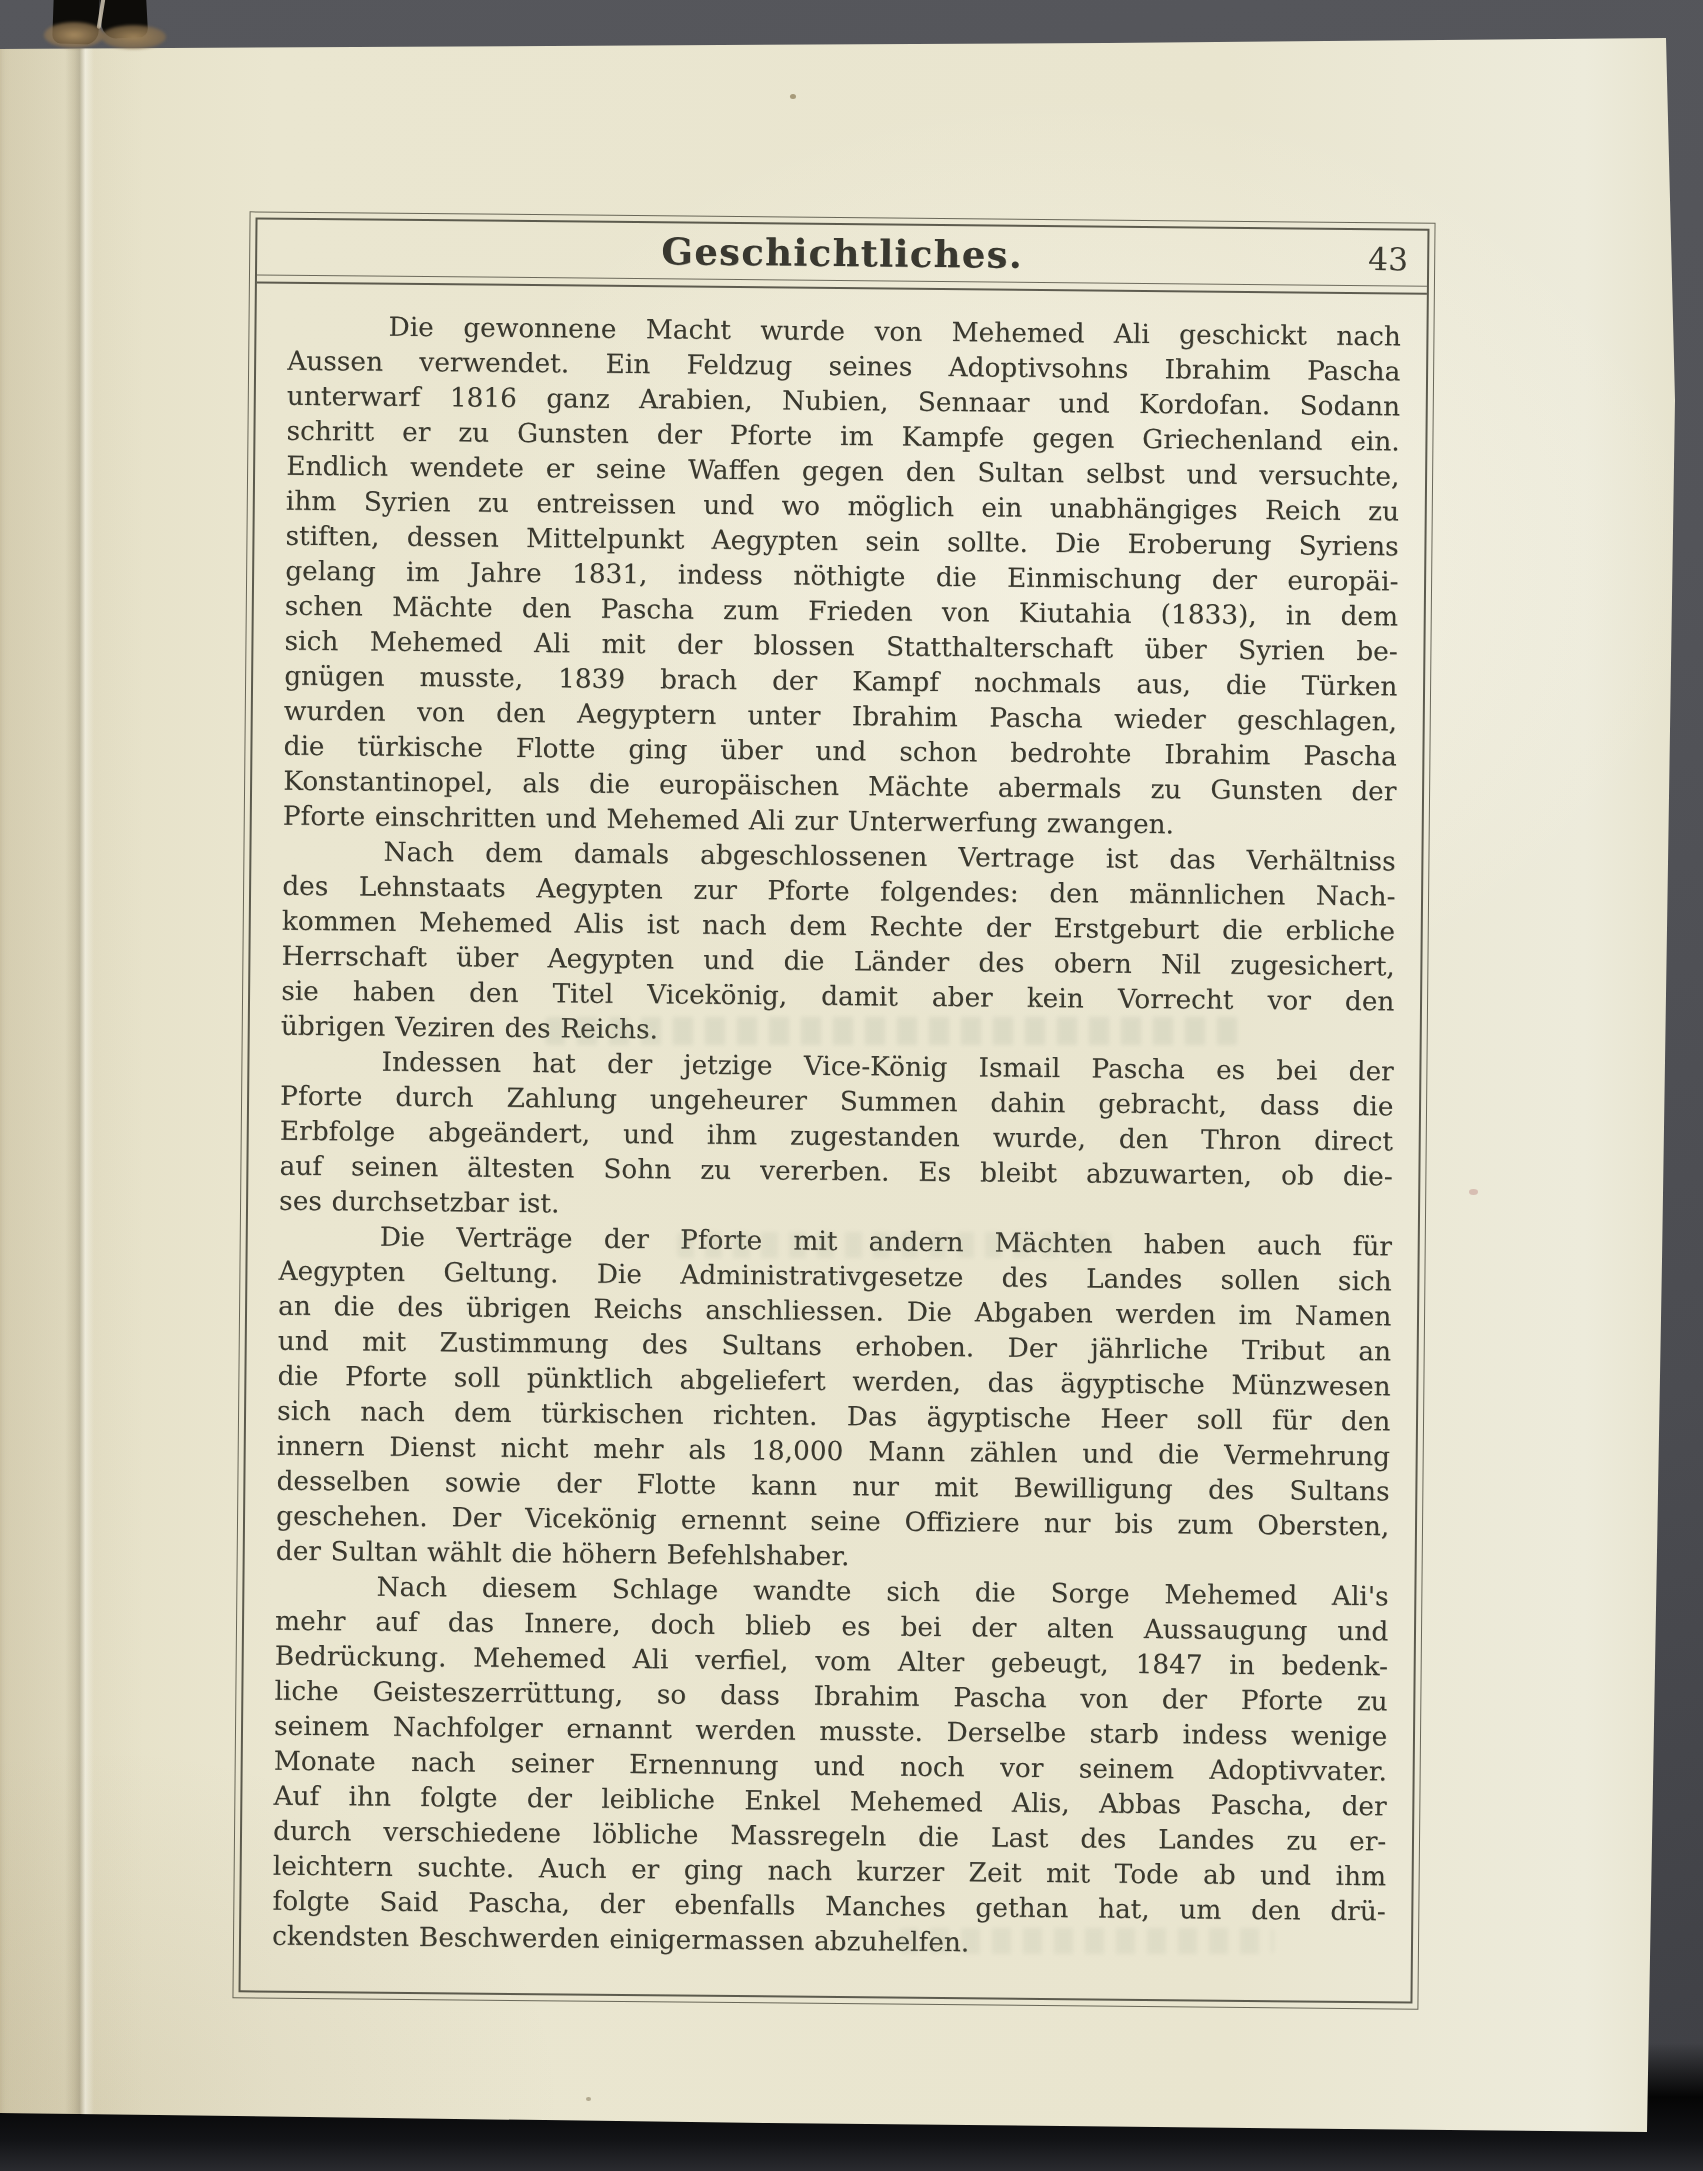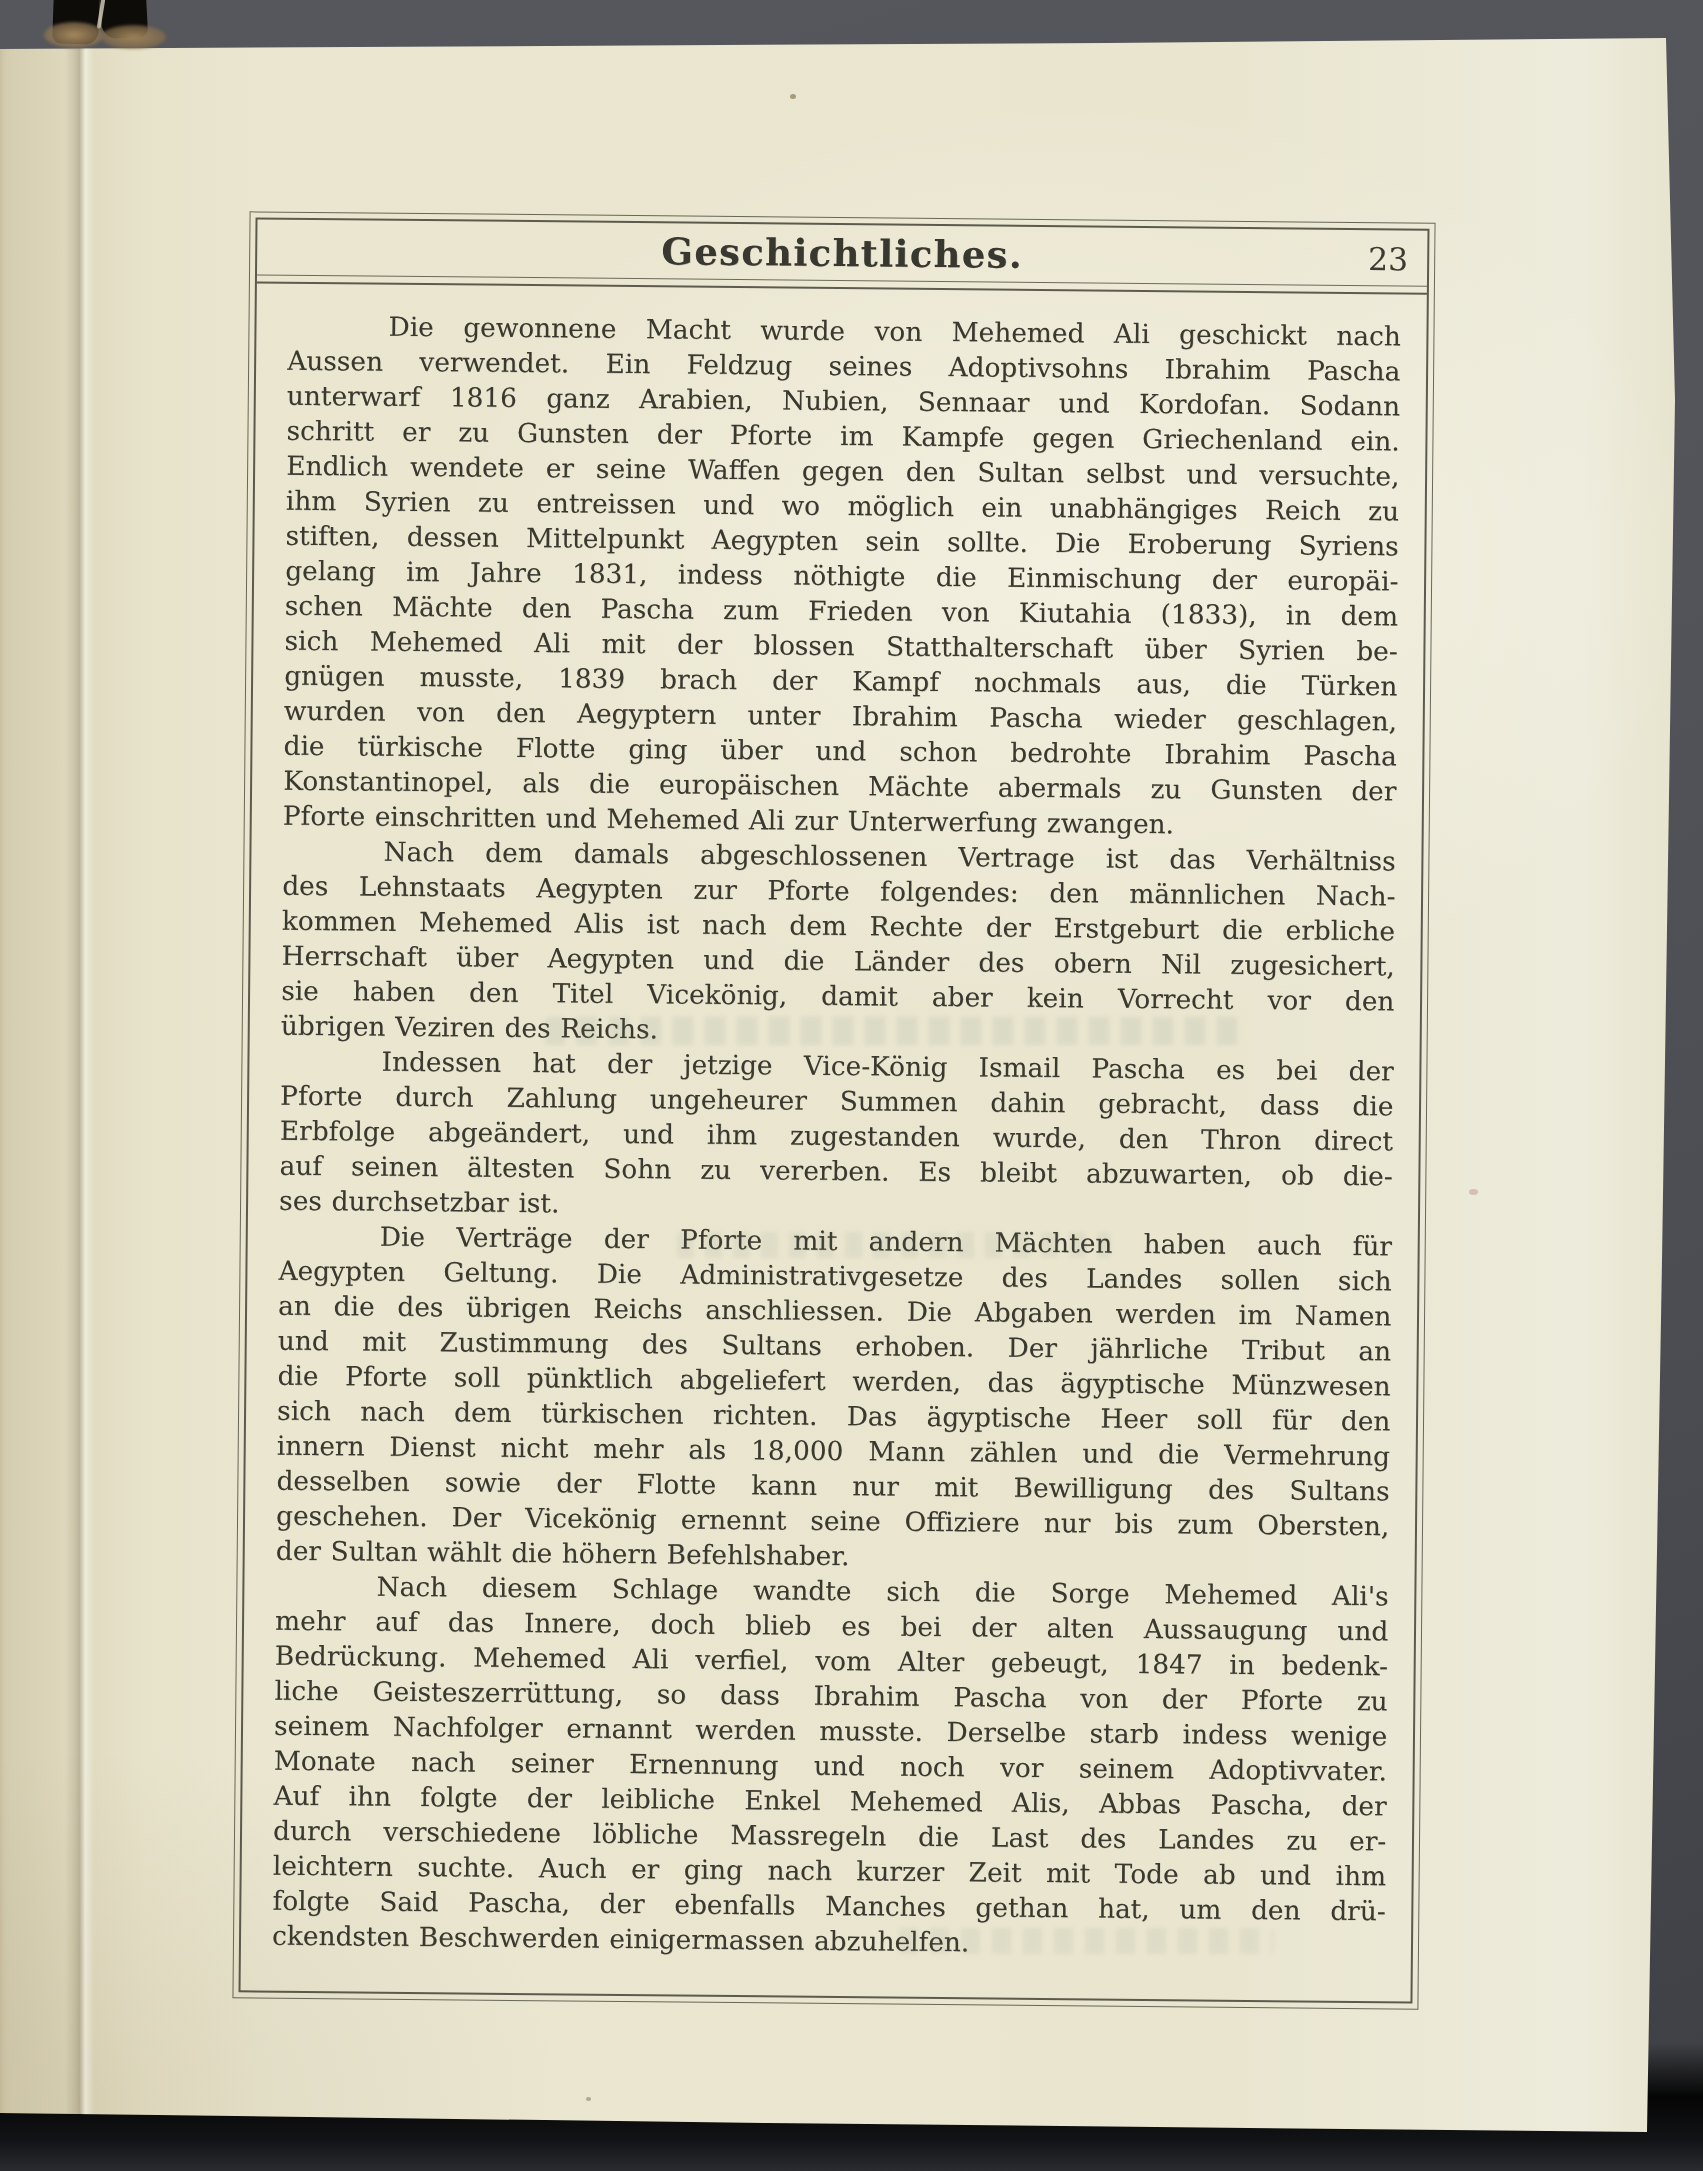--- a/index.html
+++ b/index.html
@@ -109,21 +109,21 @@
 
   <div class="book-page">
     <div class="gutter-shade"></div>
     <div class="page-crease"></div>
 
     <div class="frame">
       <div class="frame-inner">
 
         <div class="frame-header">
           <span class="page-title">Geschichtliches.</span>
-          <span class="page-number">23</span>
+          <span class="page-number">43</span>
         </div>
 
         <div class="rule-double"></div>
 
         <div class="body-text">
             <div class="bodyline first">Die gewonnene Macht wurde von Mehemed Ali geschickt nach</div>
             <div class="bodyline">Aussen verwendet. Ein Feldzug seines Adoptivsohns Ibrahim Pascha</div>
             <div class="bodyline">unterwarf 1816 ganz Arabien, Nubien, Sennaar und Kordofan. Sodann</div>
             <div class="bodyline">schritt er zu Gunsten der Pforte im Kampfe gegen Griechenland ein.</div>
             <div class="bodyline">Endlich wendete er seine Waffen gegen den Sultan selbst und versuchte,</div>

